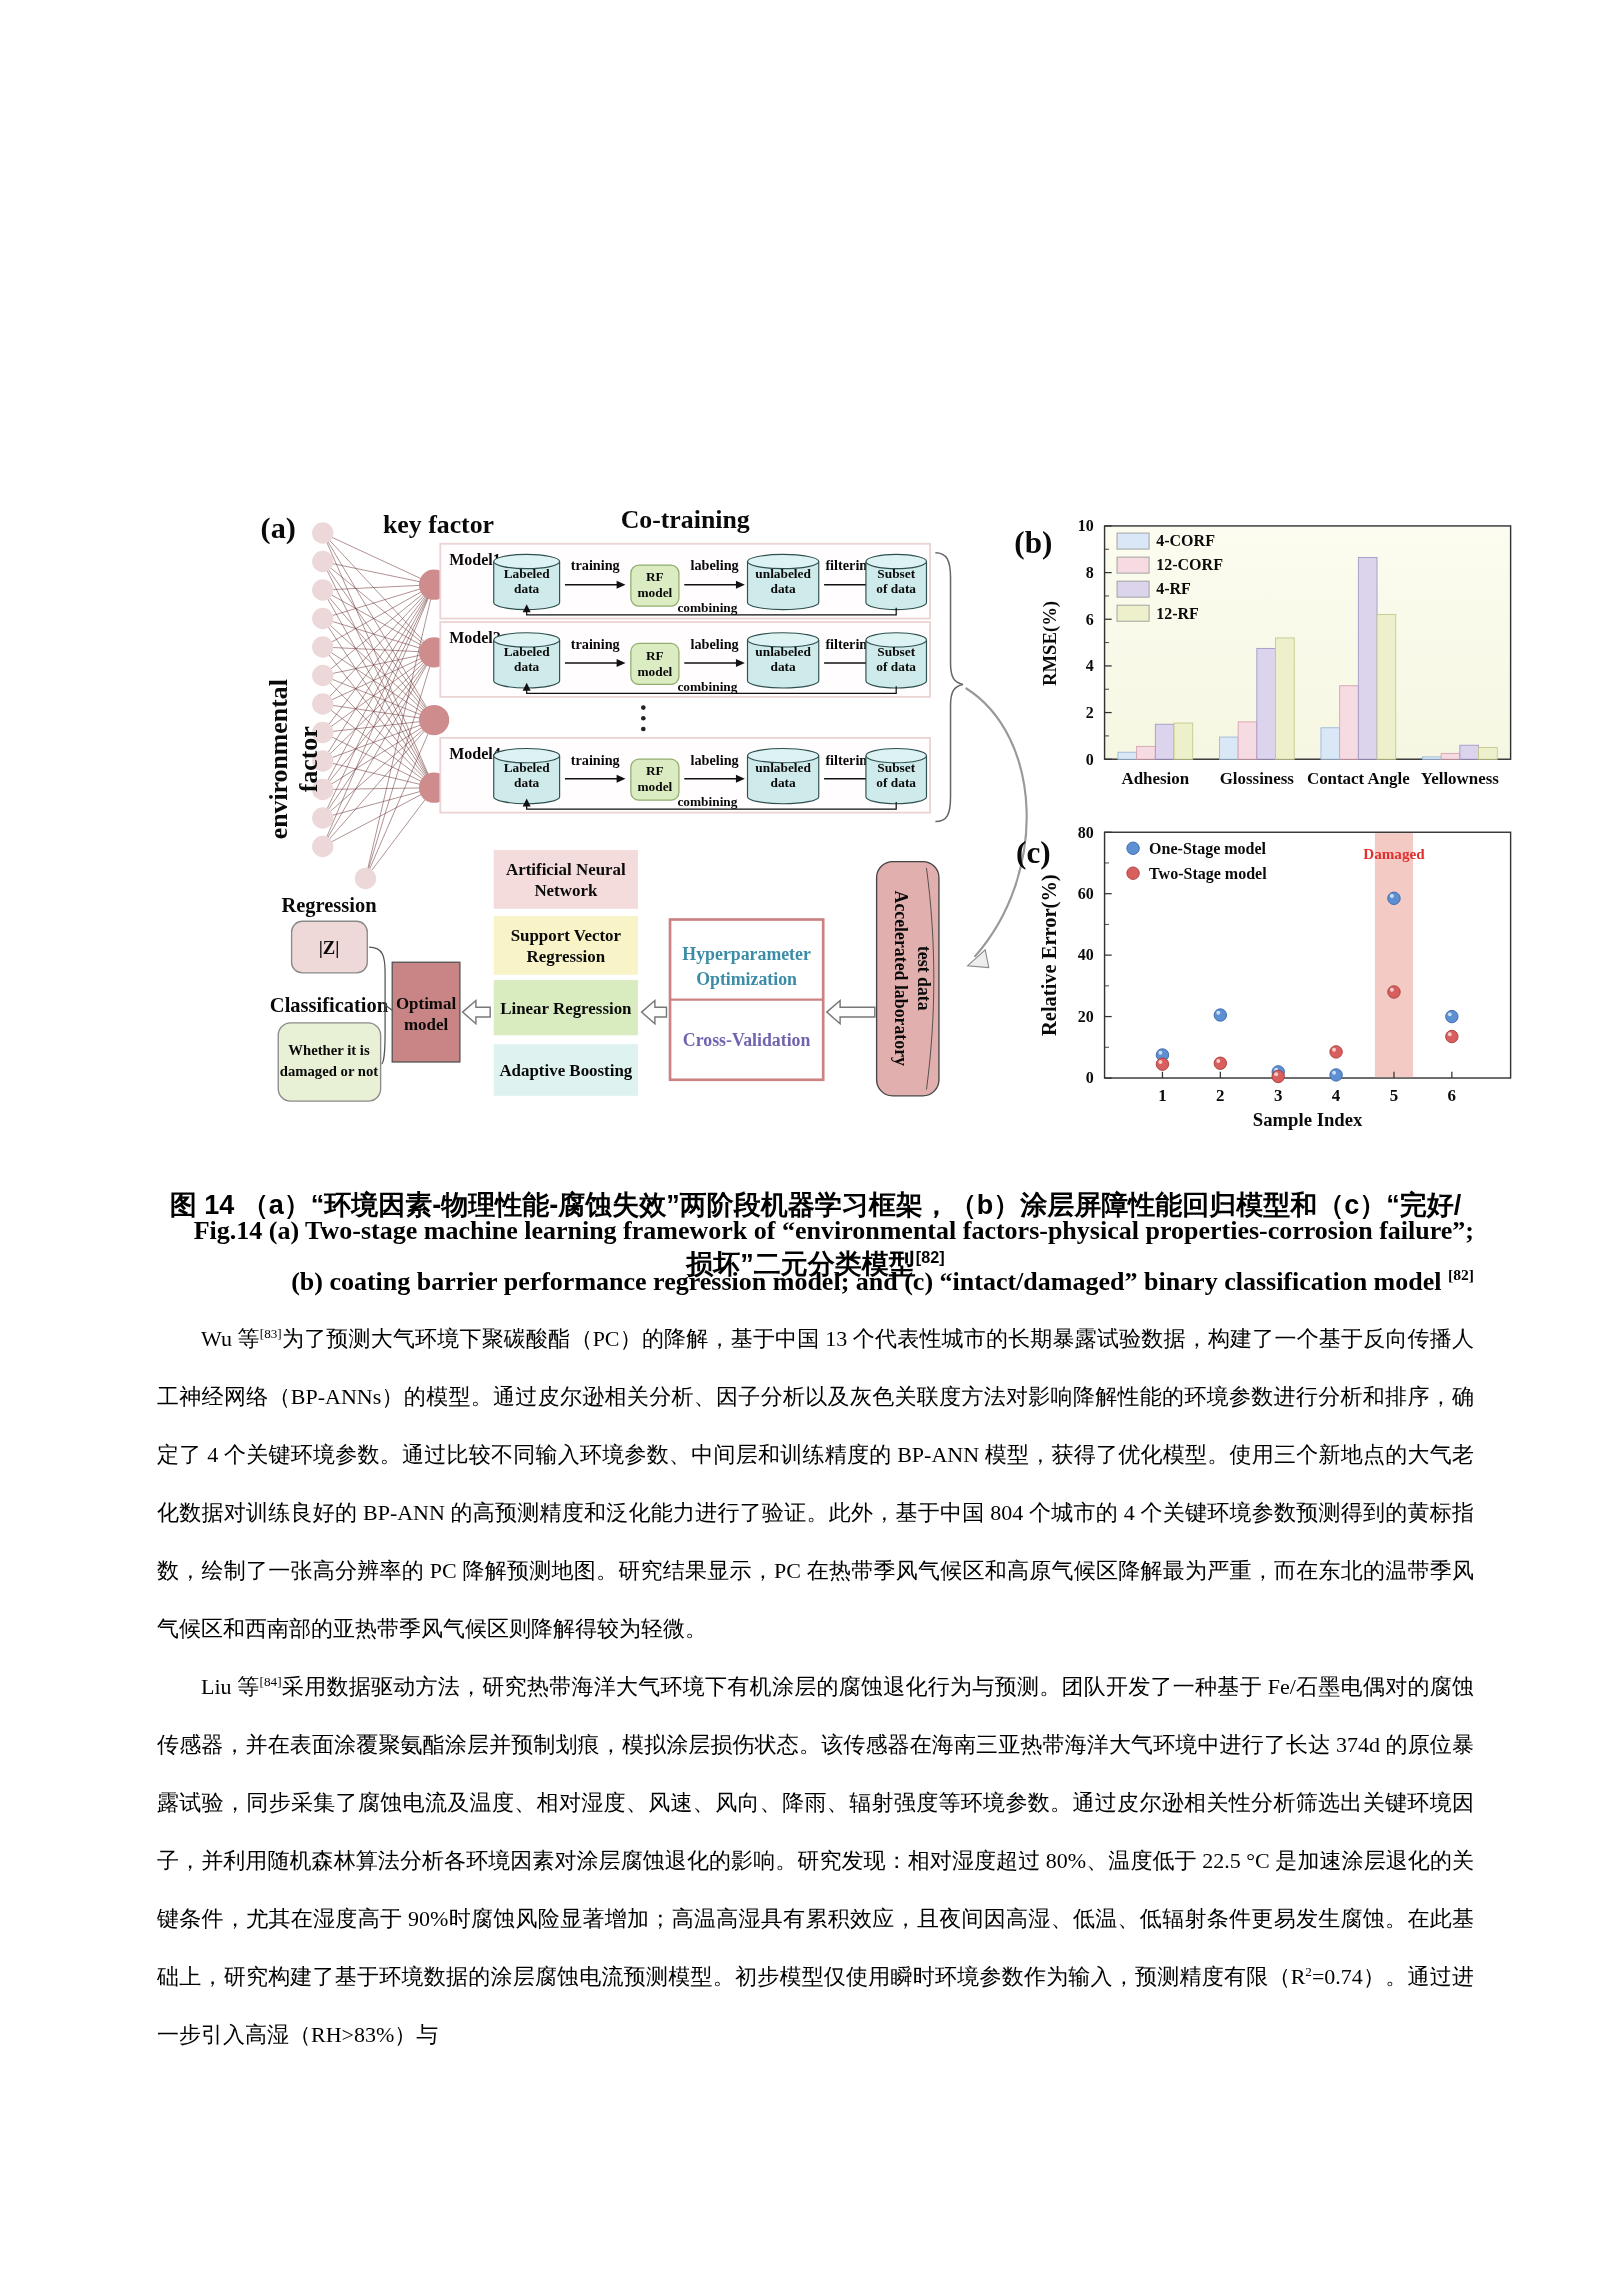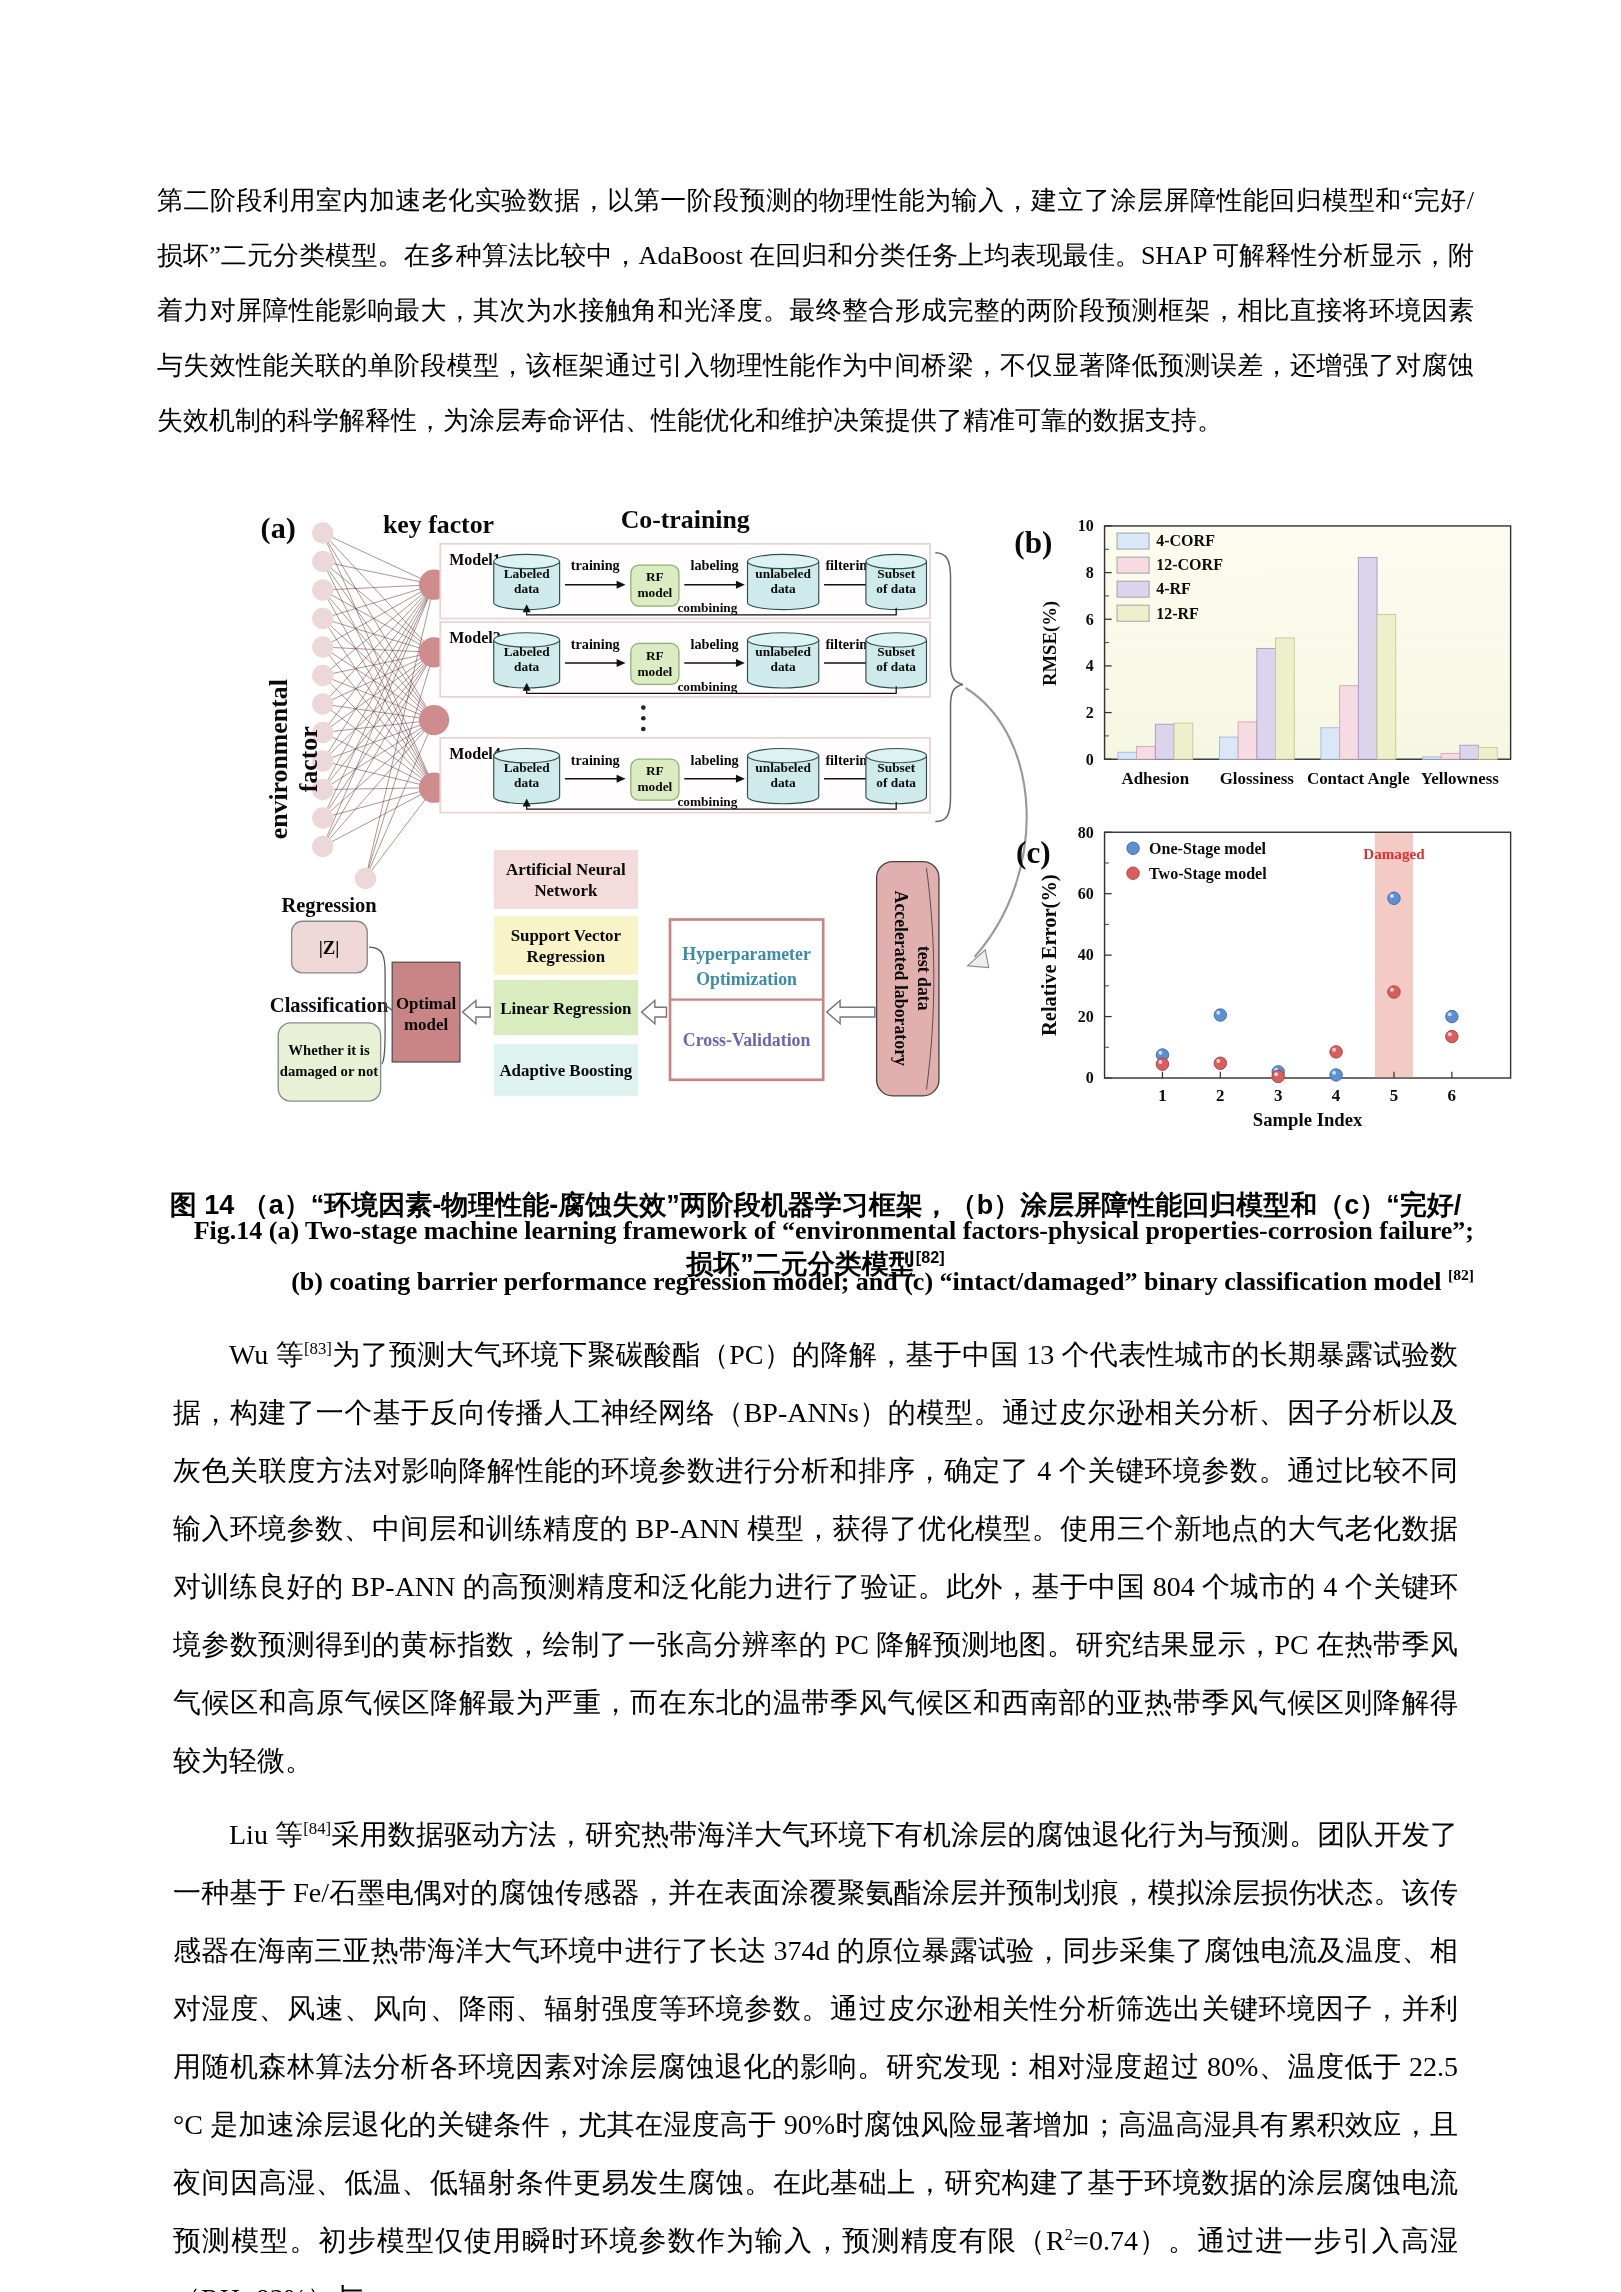--- a/index.html
+++ b/index.html
@@ -10,29 +10,28 @@
         text-align:justify;margin:0;}
   #p1{top:173px;}
   .figure{position:absolute;left:251px;top:501px;width:1310px;height:634px;}
   .figure svg{font-family:"Liberation Serif","DejaVu Serif",serif;}
   .cap-cn{position:absolute;left:157px;width:1317px;top:1176px;text-align:center;
           font-weight:bold;font-size:27px;line-height:59px;margin:0;
           font-family:"Liberation Sans","DejaVu Sans",sans-serif;}
   .cap-en{position:absolute;left:157px;width:1317px;top:1205px;text-align:right;
           font-weight:bold;font-size:26px;line-height:51px;margin:0;}
   #p23{position:absolute;left:157px;width:1317px;top:1310px;}
-  #p23 p{margin:16px;font-size:28px;line-height:58px;text-align:justify;text-indent:2em;}
+  #p23 p{margin:0;font-size:22px;line-height:58px;text-align:justify;text-indent:2em;}
   sup{font-size:0.6em;line-height:0;}
 </style>
 </head>
 <body>
 
 <div class="page">
 
-  <p class="para" id="p1">第二阶段利用室内加速老化实验数据，以第一阶段预测的物理性能为输入，建立了涂层屏障性能回归模型和“完好/损坏”二元分类模型。在多种算法比较中，AdaBoost 在回归和分类任务上均表现最佳。SHAP 可解释性分析显示，附着力对屏障性能影响最大，其次为水接触角和光泽度。最终整合形成完整的两阶段预测框架，相比直接将环境因素与失效性能关联的单阶段模型，该框架通过引入物理性能作为中间桥梁，不仅显著降低预测误差，还增强了对腐蚀失效机制的科学解释性，为涂层寿命评估、性能优化和维护决策提供了精准可靠的数据支持。</p>
 
   <div class="figure" id="figure">
     <svg id="fig-svg" viewBox="0 0 1470 712" width="1310" height="634">
         <g>
           <line x1="80" y1="36" x2="205" y2="94" stroke="#6b3434" stroke-width="0.75" opacity="0.8"></line>
           <line x1="80" y1="36" x2="205" y2="170" stroke="#6b3434" stroke-width="0.75" opacity="0.8"></line>
           <line x1="80" y1="36" x2="205" y2="246" stroke="#6b3434" stroke-width="0.75" opacity="0.8"></line>
           <line x1="80" y1="36" x2="205" y2="322" stroke="#6b3434" stroke-width="0.75" opacity="0.8"></line>
           <line x1="80" y1="68" x2="205" y2="94" stroke="#6b3434" stroke-width="0.75" opacity="0.8"></line>
           <line x1="80" y1="68" x2="205" y2="170" stroke="#6b3434" stroke-width="0.75" opacity="0.8"></line>

